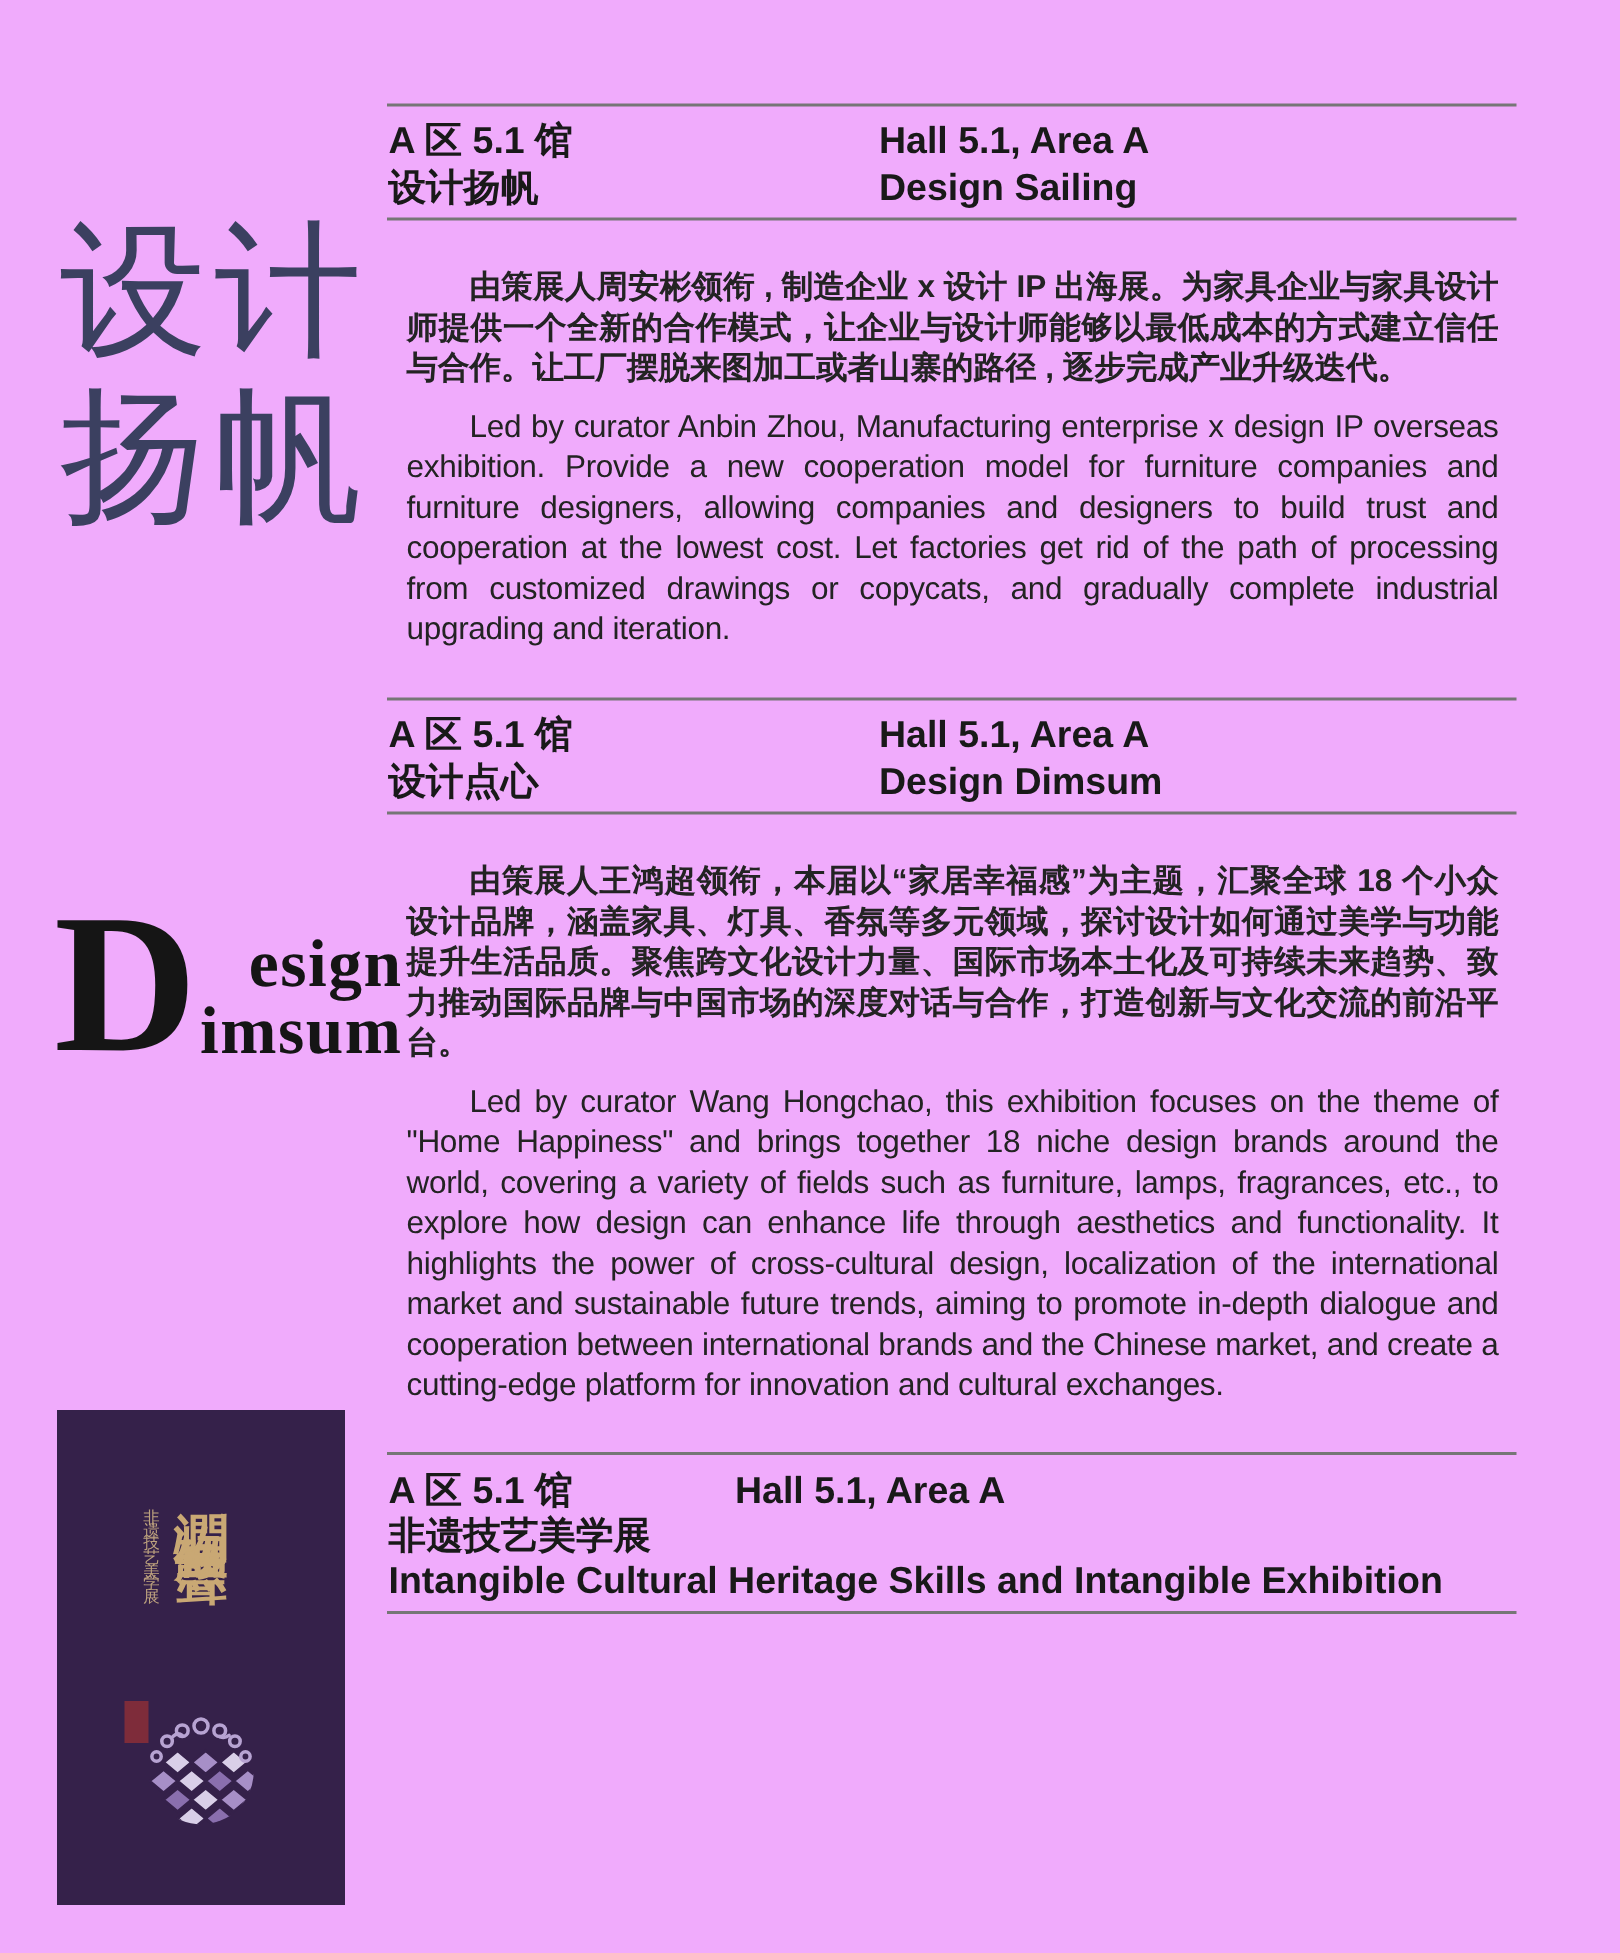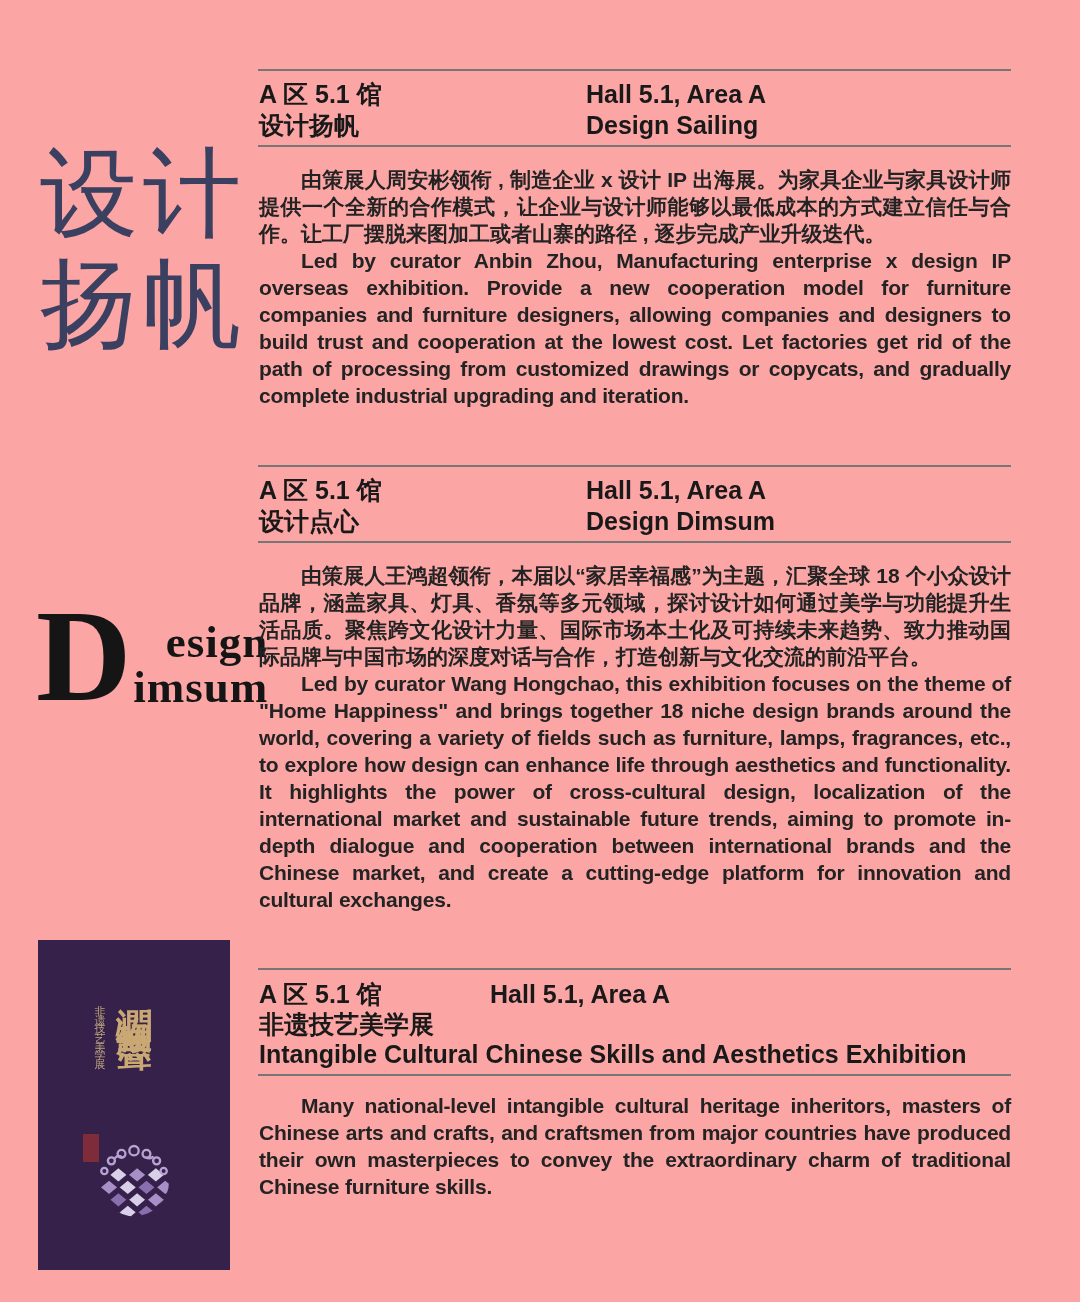--- a/index.html
+++ b/index.html
@@ -1,40 +1,40 @@
 <!DOCTYPE html>
 <html><head>
 <meta charset="utf-8">
 <style>
   html,body{margin:0;padding:0;background:#e9e9e9;}
   .page{
     position:relative;width:1080px;height:1302px;margin:0 auto;
-    background:#fca5a5;overflow:hidden;
+    background:#f0abfc;overflow:hidden;
     font-family:"Liberation Sans","DejaVu Sans",sans-serif;
     color:#1e1e1e;
   }
   
   .rule{position:absolute;left:258px;width:753px;height:2px;background:#767676;}
   #rule-1a{top:69px}#rule-1b{top:145px}
   #rule-2a{top:465px}#rule-2b{top:541px}
   #rule-3a{top:968px}#rule-3b{top:1074px}
   
   .hdr{position:absolute;font-size:25px;font-weight:700;line-height:31px;color:#191919;white-space:nowrap;}
   #hdr1-cn{left:259px;top:79px}
   #hdr1-en{left:586px;top:79px}
   #hdr2-cn{left:259px;top:475px}
   #hdr2-en{left:586px;top:475px}
   #hdr3{left:259px;top:979px;line-height:30px;width:752px;white-space:normal;}
   #hdr3 .line1{position:relative;}
   #hdr3 .hall-en{position:absolute;left:231px;top:0;}
   
   .body-flow{position:absolute;left:259px;width:752px;font-size:21px;line-height:27px;text-align:justify;color:#232323;}
-  .body-flow p{margin:0;text-indent:2em;}
+  .body-flow p{margin:12px;text-indent:2em;}
   .para-cn{font-weight:700;}
-  .para-en{font-weight:700;letter-spacing:-0.2px;}
+  .para-en{font-weight:400;letter-spacing:-0.2px;}
   #body1{top:166px}
   #body2{top:562px}
   #body3{top:1092px}
   
   .sailing-logo{
     position:absolute;left:40px;top:138px;
     font-size:98px;line-height:110px;font-weight:100;
     letter-spacing:5px;color:#3b4060;
     font-family:"Liberation Sans","DejaVu Sans",sans-serif;
     text-align:right;
@@ -114,21 +114,21 @@
     <p class="para-en">Led by curator Wang Hongchao, this exhibition focuses on the theme of "Home Happiness" and brings together 18 niche design brands around the world, covering a variety of fields such as furniture, lamps, fragrances, etc., to explore how design can enhance life through aesthetics and functionality. It highlights the power of cross-cultural design, localization of the international market and sustainable future trends, aiming to promote in-depth dialogue and cooperation between international brands and the Chinese market, and create a cutting-edge platform for innovation and cultural exchanges.</p>
   </div>
 
   <div class="rule" id="rule-3a"></div>
   <div class="hdr" id="hdr3">
     <div class="line1">
       <span>A 区 5.1 馆</span>
       <span class="hall-en">Hall 5.1, Area A</span>
     </div>
     <div>非遗技艺美学展</div>
-    <div>Intangible Cultural Chinese Skills and Aesthetics Exhibition</div>
+    <div>Intangible Cultural Heritage Skills and Intangible Exhibition</div>
   </div>
   <div class="rule" id="rule-3b"></div>
 
   <div class="poster">
     <div class="poster-subtitle">非遗技艺美学展</div>
     <div class="poster-title">潤物無聲</div>
     <div class="poster-seal"></div>
     <svg class="medallion" viewBox="0 0 100 100">
       <defs>
         <clipPath id="medClip">
@@ -161,16 +161,15 @@
         <circle cx="79" cy="28" r="4.5"></circle>
         <circle cx="12" cy="41" r="4"></circle>
         <circle cx="88" cy="41" r="4"></circle>
         <path d="M26,24 q4,-4 8,-1"></path>
         <path d="M66,24 q4,2 8,-1"></path>
       </g>
     </svg>
   </div>
 
   <div class="body-flow" id="body3">
-    <p class="para-en">Many national-level intangible cultural heritage inheritors, masters of Chinese arts and crafts, and craftsmen from major countries have produced their own masterpieces to convey the extraordinary charm of traditional Chinese furniture skills.</p>
   </div>
 
 </div>
 
 </body></html>

